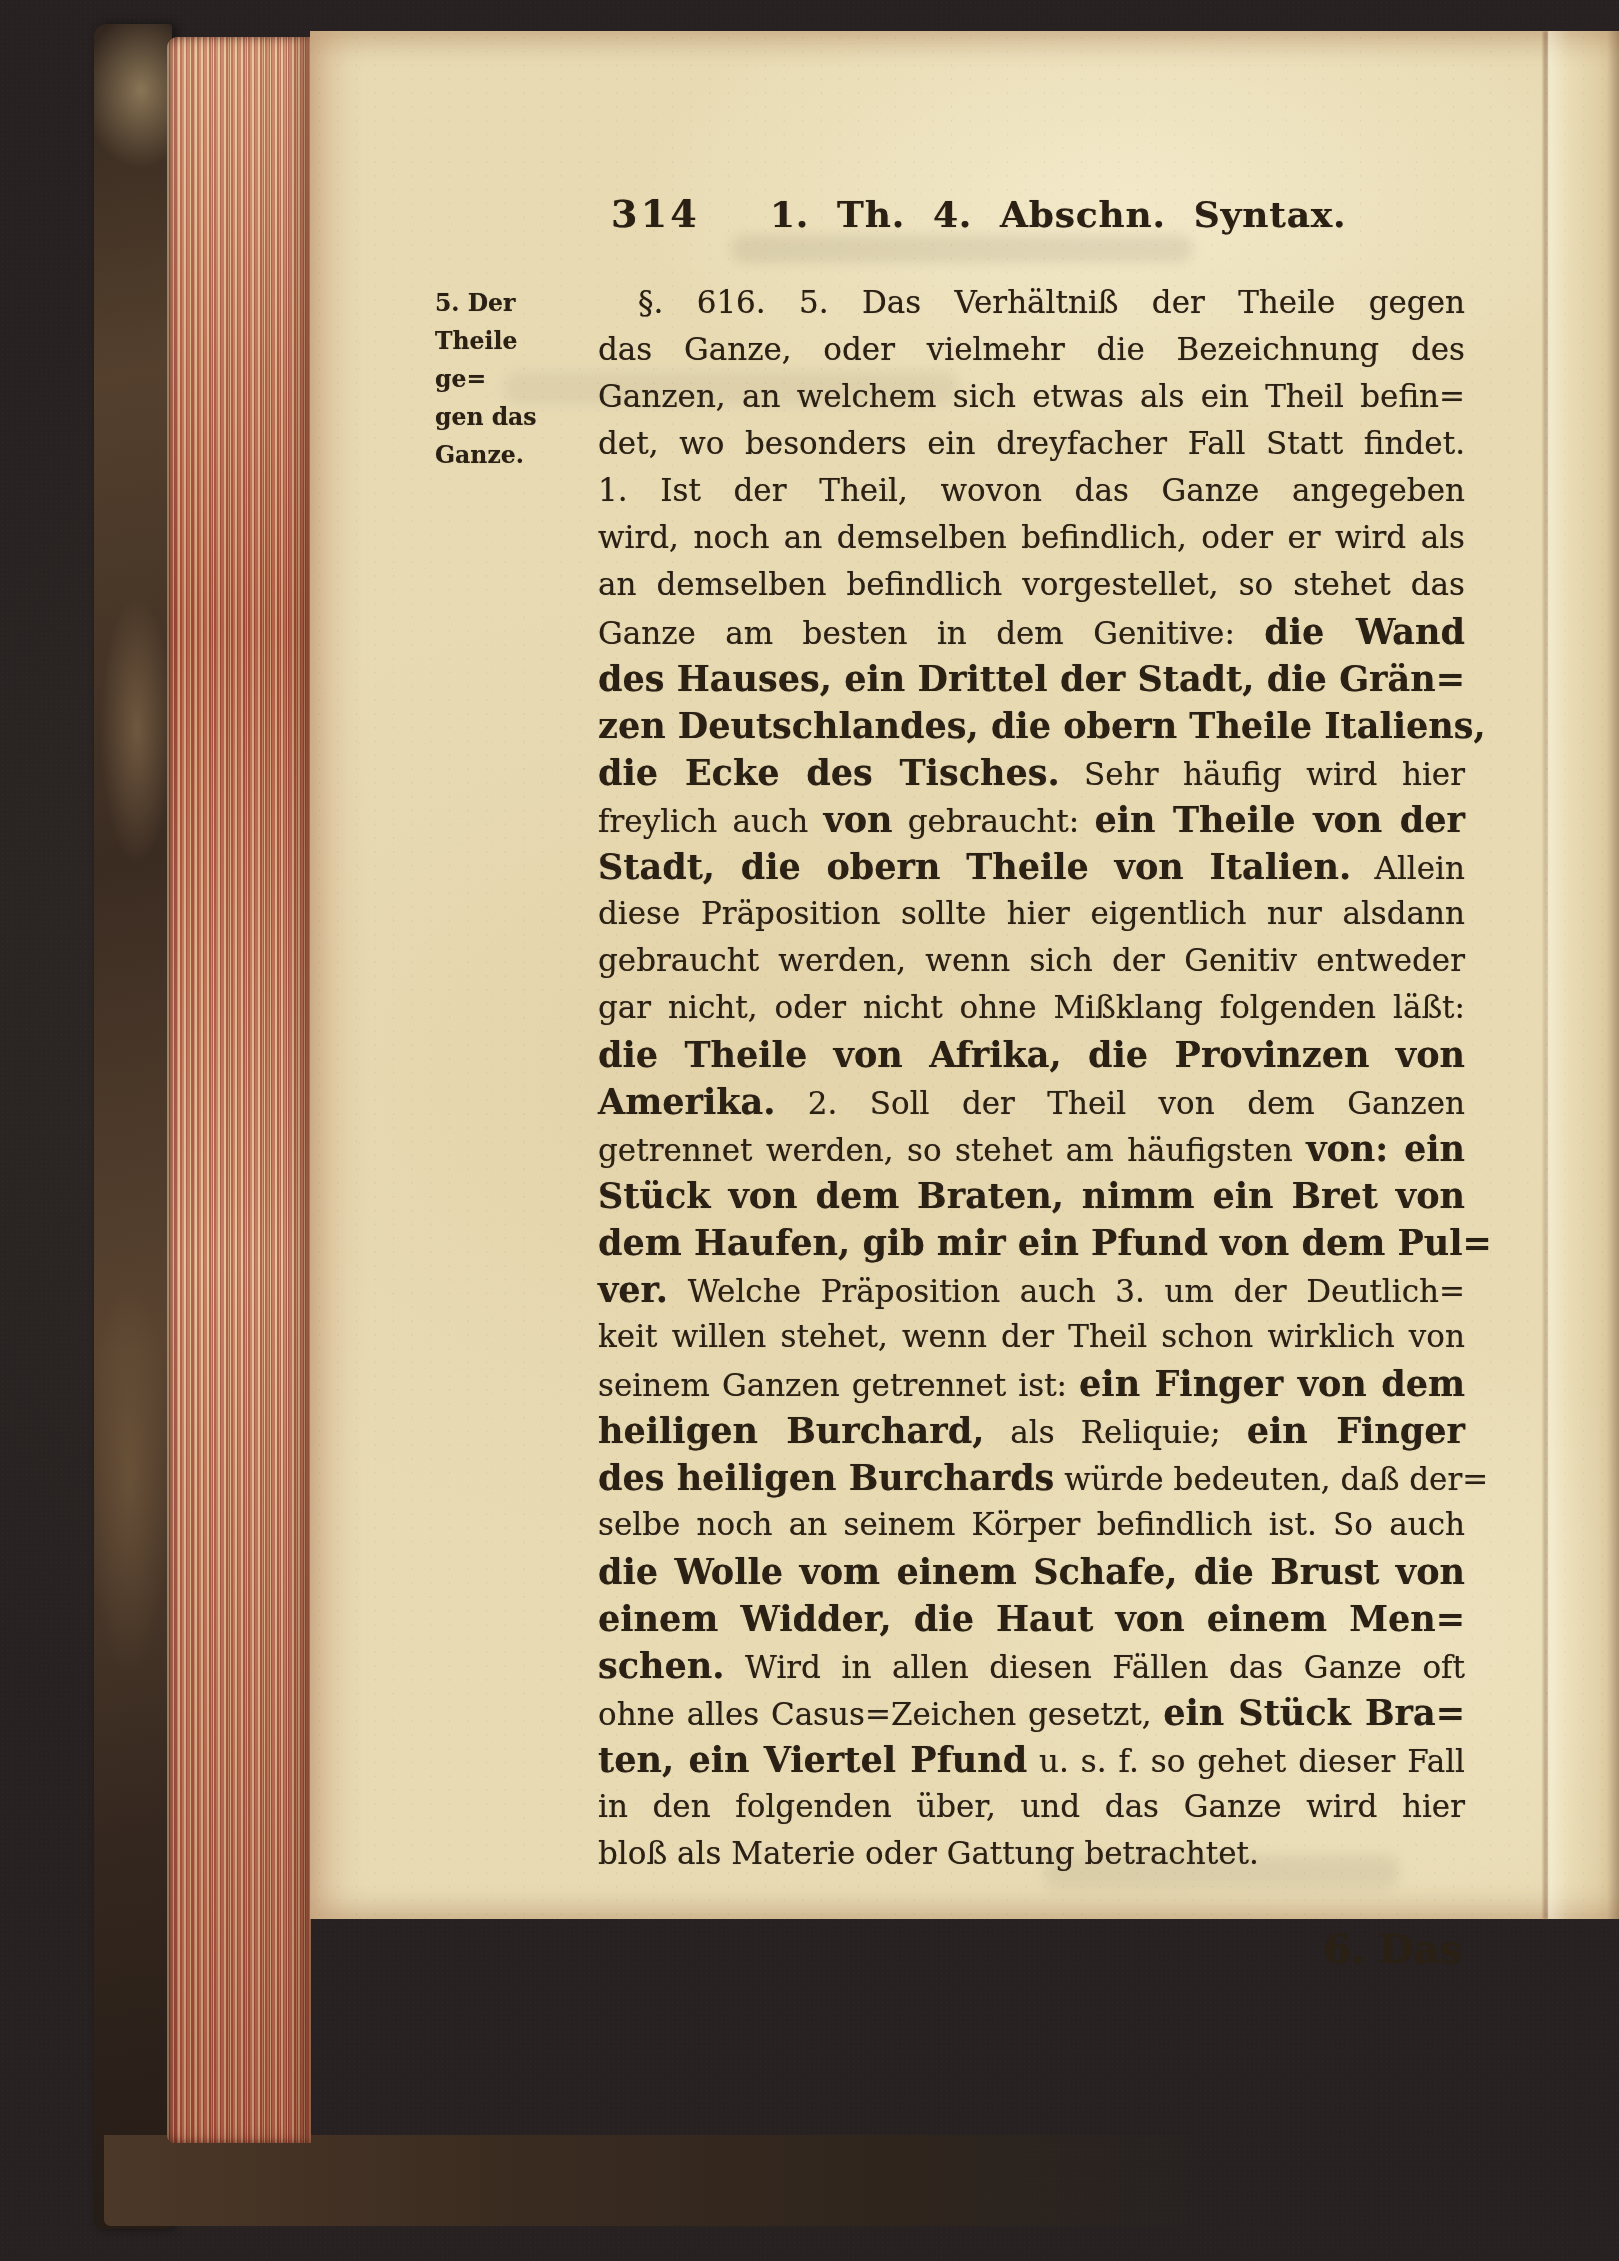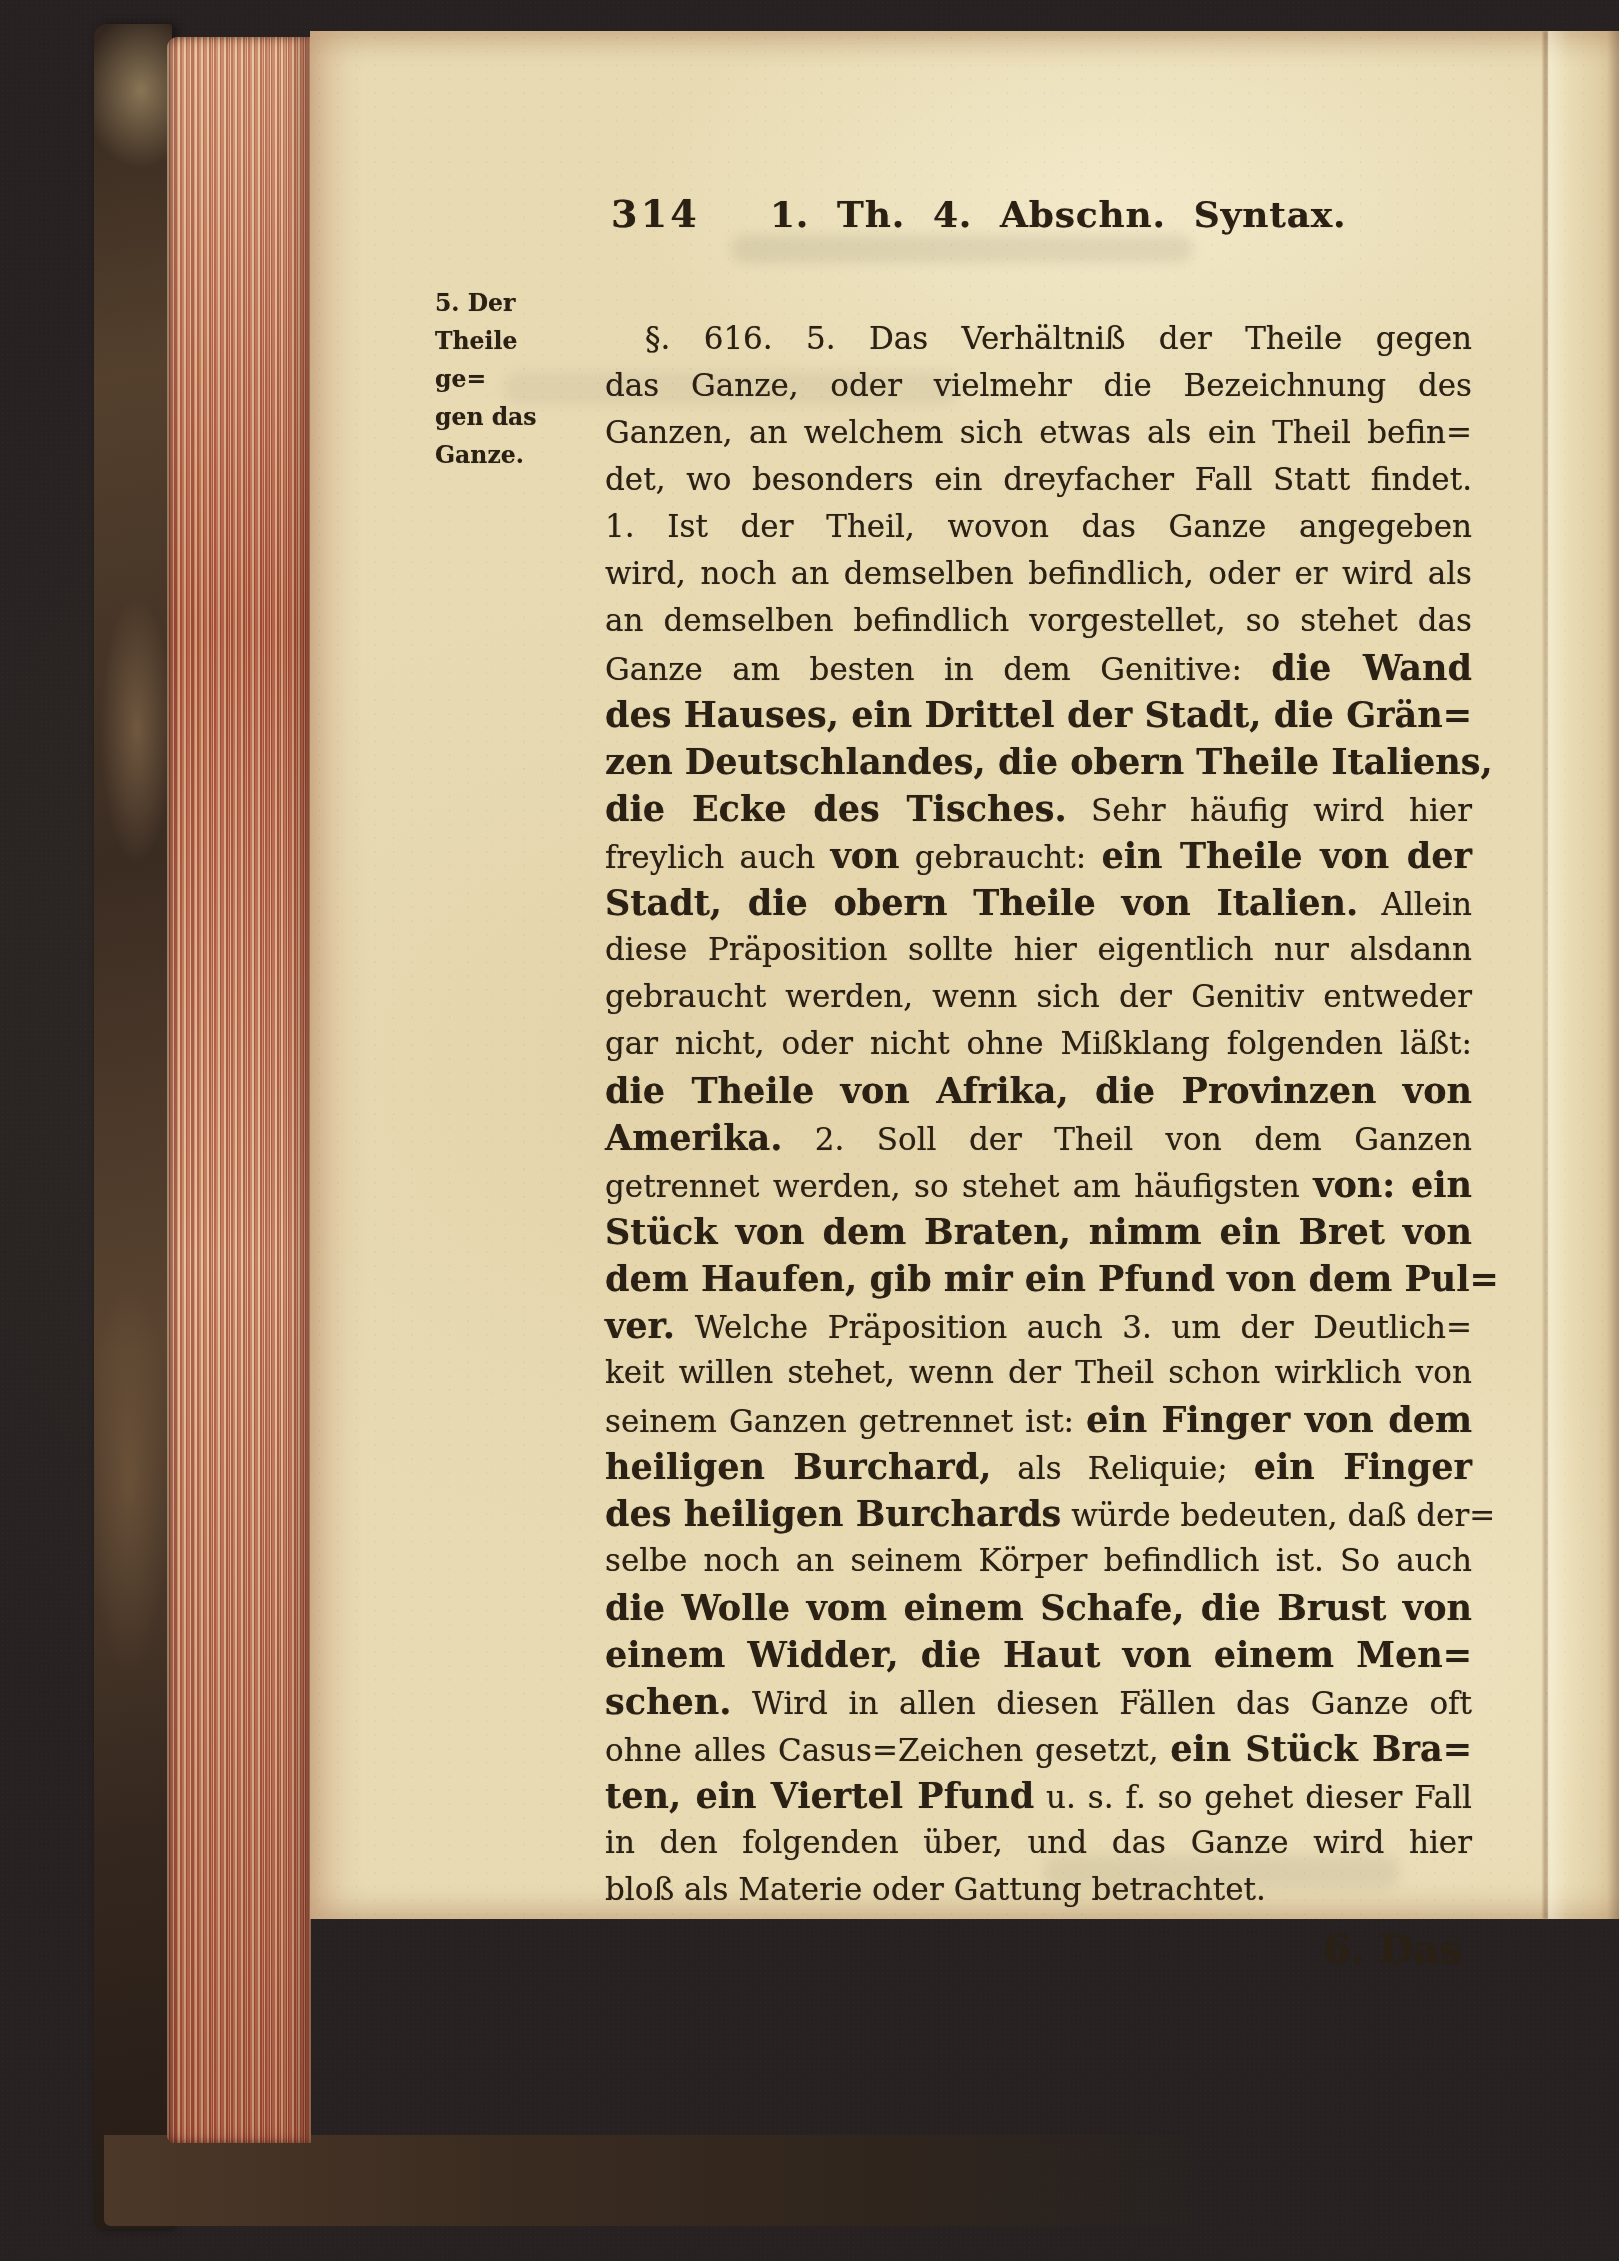--- a/index.html
+++ b/index.html
@@ -100,24 +100,23 @@
     text-shadow: 0 0 0.8px rgba(43,32,20,0.55);
   }
 
   .margin-note {
     position: absolute; left: 125px; top: 253px; width: 138px;
     font-size: 23.5px; line-height: 38px; font-weight: 700;
     text-shadow: 0 0 0.8px rgba(43,32,20,0.5);
   }
 
   .body-text {
-    position: absolute; left: 295px; top: 248px; width: 867px;
+    position: absolute; left: 288px; top: 248px; width: 867px;
     font-size: 31px; line-height: 47px;
     text-shadow: 0 0 0.8px rgba(43,32,20,0.5);
-    margin-top: 36px;
   }
   .body-text > div {
     text-align: justify;
     text-align-last: justify;
     height: 47px;
     white-space: nowrap;
   }
   .body-text > div.indent { text-indent: 40px; }
   .body-text > div.endpar { text-align-last: left; }
   .body-text .em { font-weight: 700; font-size: 1.13em; }

